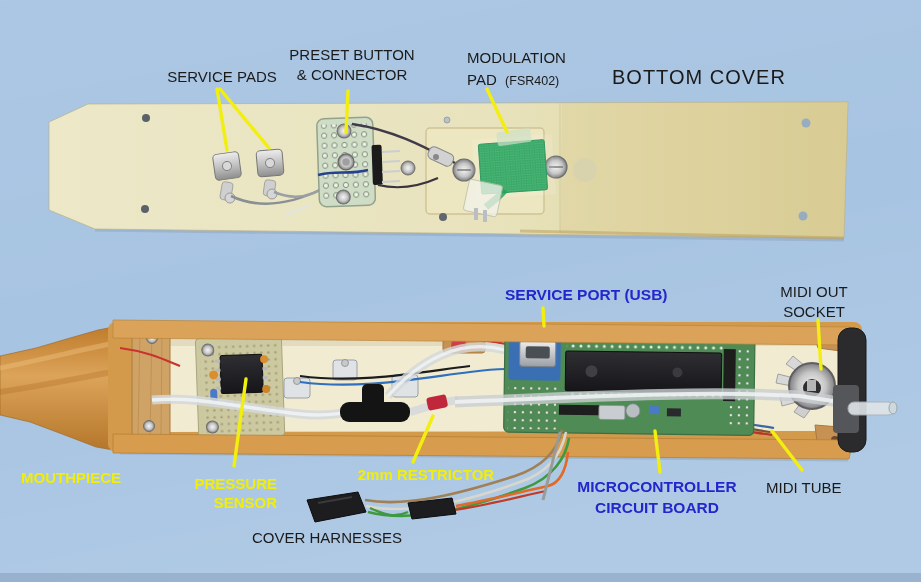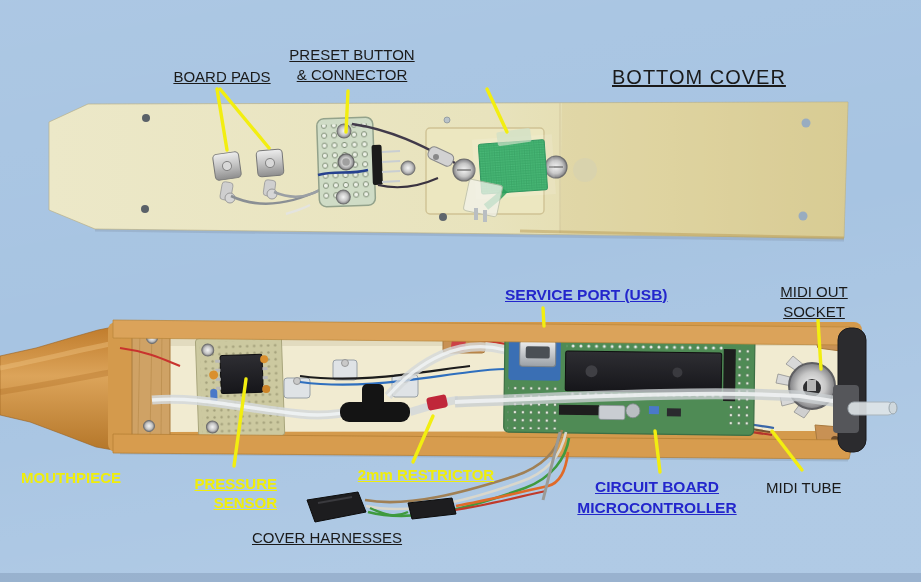--- a/index.html
+++ b/index.html
@@ -10,21 +10,21 @@
     --c-label_yellow:#f0ee0a;
     --c-pointer_line:#f2ee10;
   }
   #stage{
     position:relative;width:921px;height:582px;overflow:hidden;
     background:var(--c-background);
     font-family:"Liberation Sans", sans-serif;
   }
   #scene{position:absolute;left:0;top:0;}
   .lbl{position:absolute;line-height:20px;font-size:15px;white-space:nowrap;}
-  .lbl.center{text-align:center;text-decoration:underline;}
+  .lbl.center{text-align:center;}
   .lbl-black{color:var(--c-label_black);}
   .lbl-blue{color:var(--c-label_blue);font-weight:bold;}
   .lbl-yellow{color:var(--c-label_yellow);font-weight:bold;}
   .small{font-size:12.5px;}
   .spaced{font-size:20px;letter-spacing:1px;}
 </style>
 </head>
 <body>
 
 <div id="stage">
@@ -307,28 +307,32 @@
     <line x1="543" y1="308" x2="544" y2="326"></line>
     <line x1="818" y1="320" x2="821" y2="369"></line>
     <line x1="246" y1="379" x2="234" y2="466"></line>
     <line x1="433" y1="416" x2="413" y2="462"></line>
     <line x1="655" y1="431" x2="660" y2="472"></line>
     <line x1="772" y1="431" x2="802" y2="470"></line>
   </g>
 </svg>
 
 <div class="lbl lbl-black center" style="left:157px;top:67px;width:130px;">
-  <span>BOARD PADS</span>
+  <span>SERVICE PADS</span>
 </div>
 
 <div class="lbl lbl-black center" style="left:287px;top:45px;width:130px;">
   <div>PRESET BUTTON</div>
   <div>&amp; CONNECTOR</div>
 </div>
 
+<div class="lbl lbl-black" style="left:467px;top:47px;width:120px;line-height:22px;">
+  <div>MODULATION</div>
+  <div><span>PAD</span>&nbsp;&nbsp;<span class="small">(FSR402)</span></div>
+</div>
 
 <div class="lbl lbl-black spaced center" style="left:612px;top:67px;width:160px;">
   <span>BOTTOM COVER</span>
 </div>
 
 <div class="lbl lbl-blue center" style="left:486px;top:285px;width:160px;font-size:15.5px;margin-left:19px;">
   <span>SERVICE PORT (USB)</span>
 </div>
 
 <div class="lbl lbl-black center" style="left:764px;top:282px;width:100px;">
@@ -343,22 +347,22 @@
 <div class="lbl lbl-yellow center" style="left:177px;top:474px;width:100px;line-height:19px;text-align:right;">
   <div>PRESSURE</div>
   <div>SENSOR</div>
 </div>
 
 <div class="lbl lbl-yellow center" style="left:356px;top:465px;width:140px;">
   <span>2mm RESTRICTOR</span>
 </div>
 
 <div class="lbl lbl-blue center" style="left:577px;top:476px;width:160px;font-size:15.5px;line-height:21px;">
+  <div>MICROCONTROLLER</div>
   <div>CIRCUIT BOARD</div>
-  <div>MICROCONTROLLER</div>
 </div>
 
 <div class="lbl lbl-black" style="left:766px;top:478px;">
   <span>MIDI TUBE</span>
 </div>
 
 <div class="lbl lbl-black center" style="left:252px;top:529px;width:150px;line-height:17px;">
   <div>COVER HARNESSES</div>
 </div>
 

